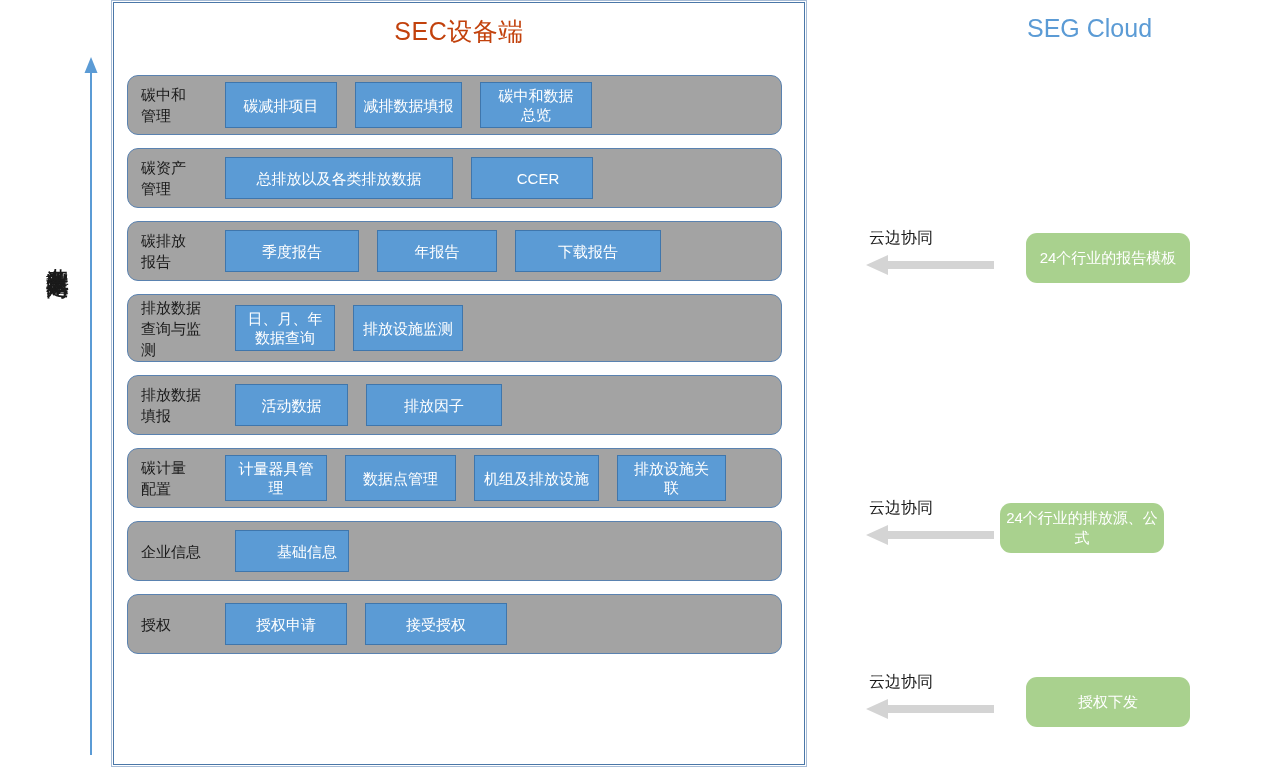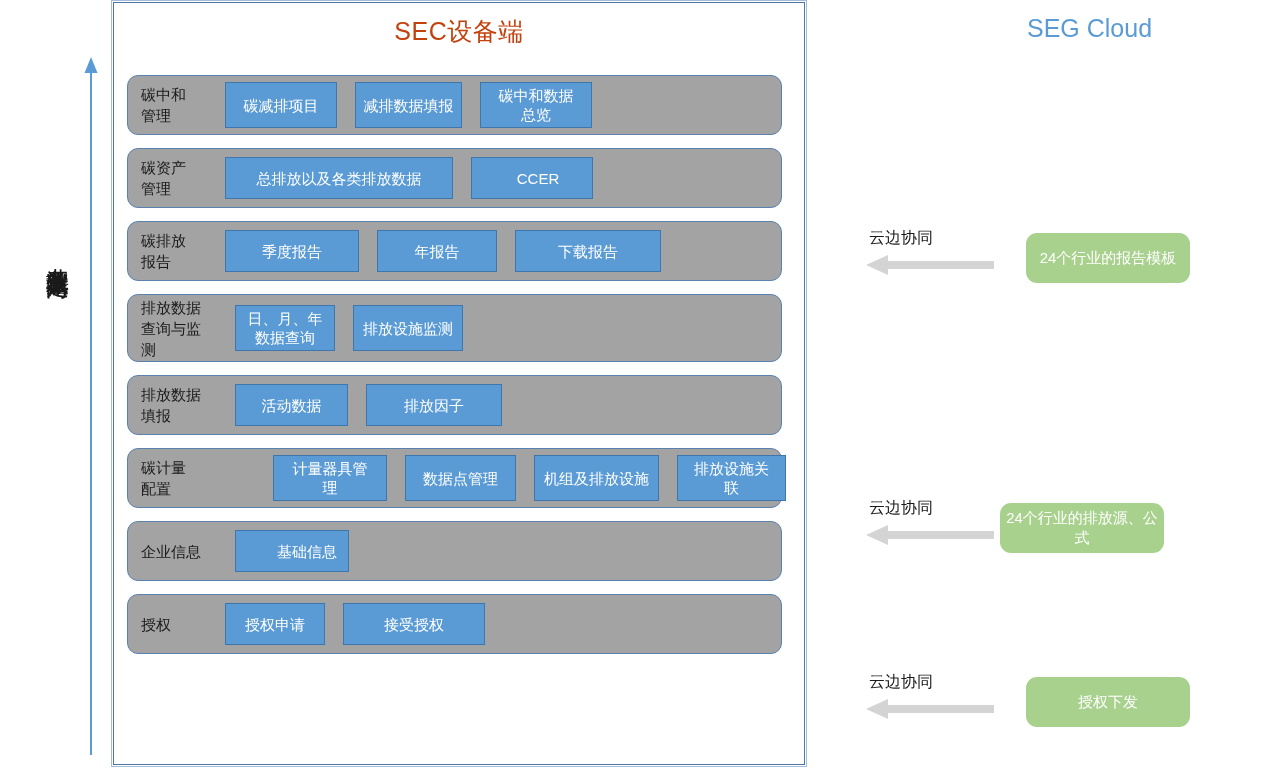--- a/index.html
+++ b/index.html
@@ -218,38 +218,38 @@
 填报</div>
         <div class="btn-strip">
           <div class="mod-btn" style="width: 113px;">活动数据</div>
           <div class="mod-btn" style="width: 136px;">排放因子</div>
         </div>
       </div>
       <div class="module-row row-h60">
         <div class="row-label" style="white-space: pre-line;">碳计量
 配置</div>
         <div class="btn-strip">
-          <div class="mod-btn tall" style="width: 114px; white-space: pre-line; margin-left: 48px;">计量器具管
+          <div class="mod-btn tall" style="width: 102px; white-space: pre-line;">计量器具管
 理</div>
           <div class="mod-btn tall" style="width: 111px;">数据点管理</div>
           <div class="mod-btn tall" style="width: 125px;">机组及排放设施</div>
           <div class="mod-btn tall" style="width: 109px; white-space: pre-line;">排放设施关
 联</div>
         </div>
       </div>
       <div class="module-row row-h60">
         <div class="row-label wide">企业信息</div>
         <div class="btn-strip">
           <div class="mod-btn" style="width: 114px; padding-left: 36px;">基础信息</div>
         </div>
       </div>
       <div class="module-row row-h60">
         <div class="row-label">授权</div>
         <div class="btn-strip">
-          <div class="mod-btn" style="width: 100px;">授权申请</div>
+          <div class="mod-btn" style="width: 122px;">授权申请</div>
           <div class="mod-btn" style="width: 142px;">接受授权</div>
         </div>
       </div>
     </div>
 </div>
 
 <div id="seg-title">SEG Cloud</div>
 <div id="seg-cloud-group">
     <div class="sync-label" style="left: 869px; top: 228px;">云边协同</div>
     <div class="sync-arrow" style="left: 866px; top: 252px;"><svg width="128" height="26" viewBox="0 0 128 26">

